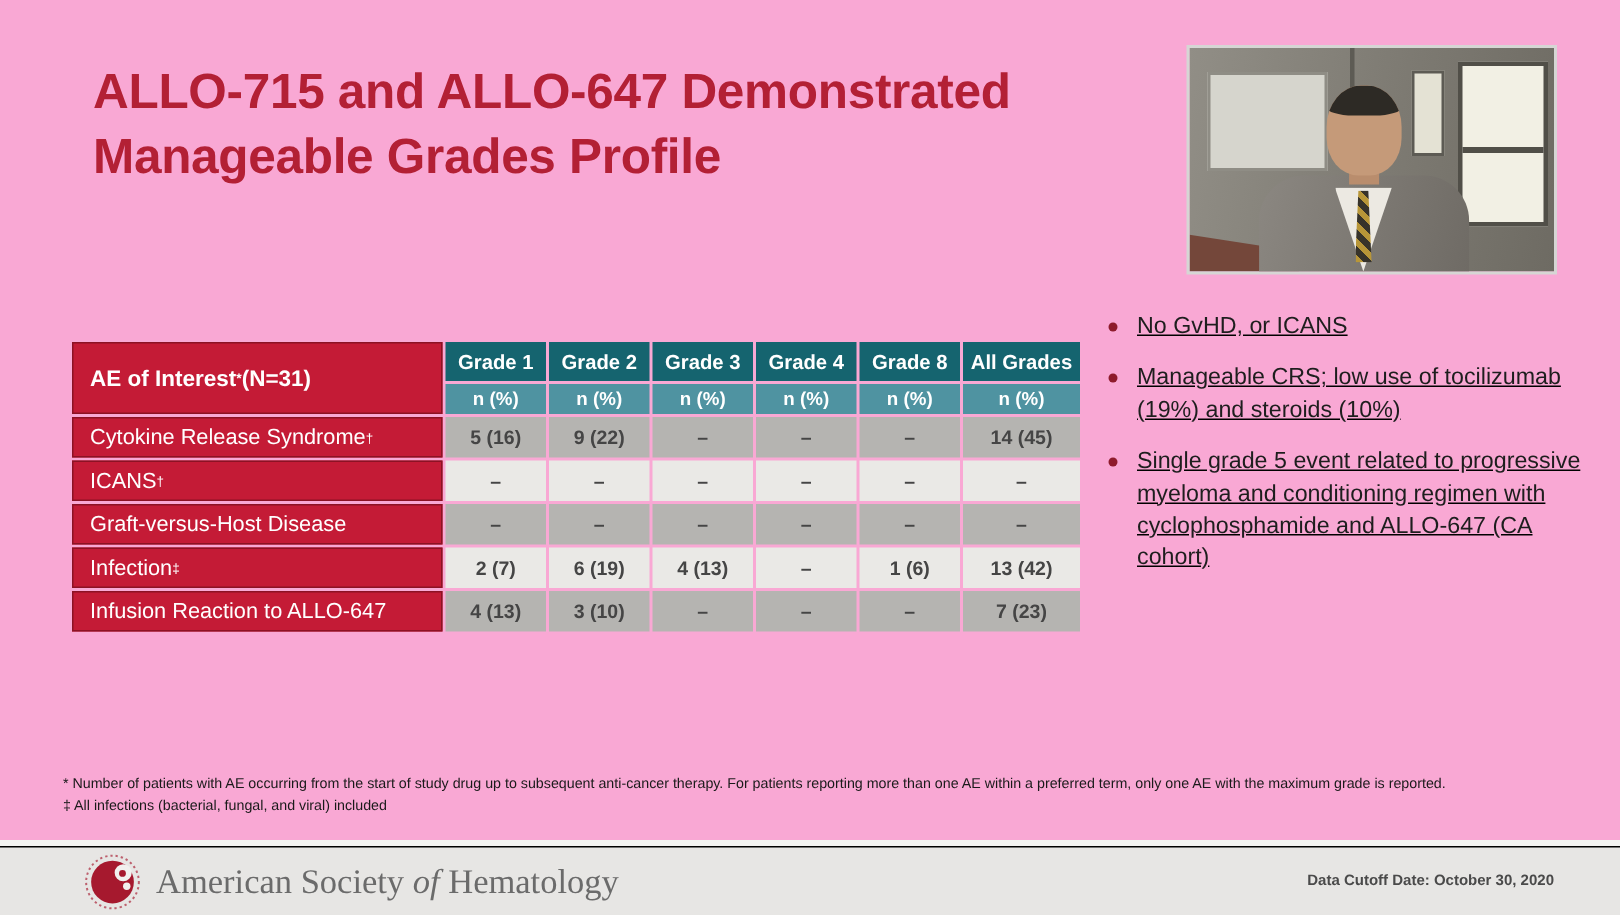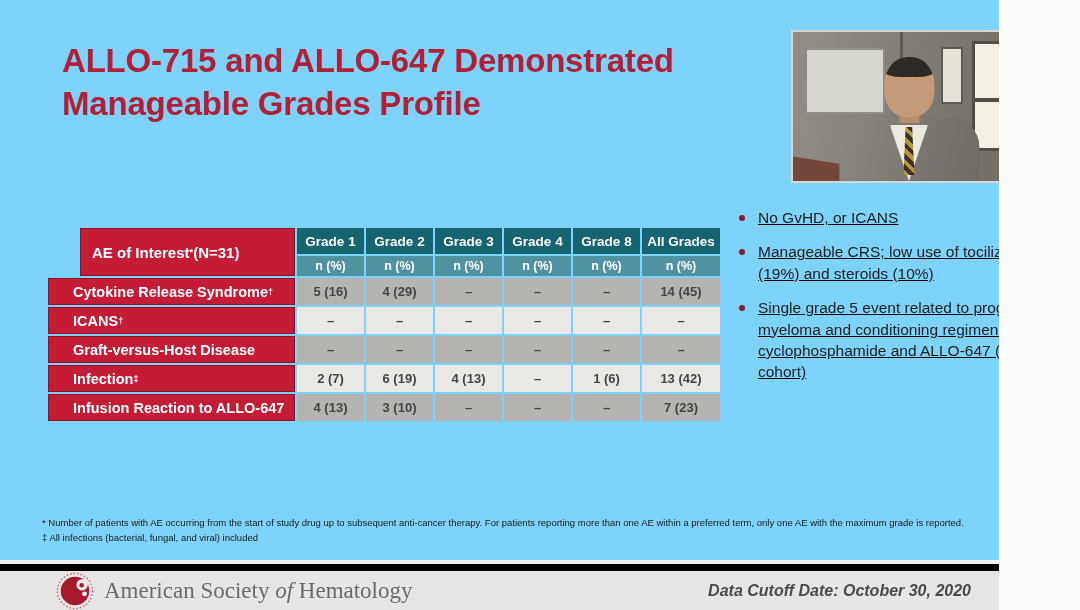--- a/index.html
+++ b/index.html
@@ -4,21 +4,21 @@
 <style>
   :root{
     --title-red:#b32035; --table-red:#c41b36; --table-red-border:#8c1224;
     --teal-dark:#15646f; --teal-light:#4f93a1;
     --row-dark:#b5b4b1; --row-light:#eae9e6;
     --bullet-red:#8e1b2c; --footer-bg:#e7e6e4; --footer-text:#6b6b6b; --logo-red:#a6192e;
   }
   *{margin:0;padding:0;box-sizing:border-box;}
   html,body{width:1080px;height:610px;}
   body{font-family:"Liberation Sans", sans-serif; background:#fcfcfb; overflow:hidden;}
-  .canvas{position:relative;width:999px;height:610px;background:#7dd3fc;overflow:hidden;}
+  .canvas{position:relative;width:1080px;height:610px;background:#f9a8d4;overflow:hidden;}
 
   
   .title{position:absolute;left:62px;top:40px;color:var(--title-red);
     font-size:33px;font-weight:700;line-height:1.3;letter-spacing:-0.2px;}
 
   
   .video{position:absolute;left:791px;top:30px;width:247px;height:153px;
     border:2px solid #d6d6d4;background:linear-gradient(100deg,#918e86 0%,#7d7a72 55%,#6e6b63 100%);overflow:hidden;}
   .whiteboard{position:absolute;left:5%;top:11%;width:33%;height:44%;background:#d6d5cd;border:2px solid #8f8d85;}
   .doorframe{position:absolute;left:44%;top:0;width:3px;height:72%;background:#5d5b54;}
@@ -40,51 +40,51 @@
     border-radius:46% 46% 42% 42%;background:#c59a79;overflow:hidden;}
   .head::before{content:"";position:absolute;left:0;right:0;top:0;height:34%;background:#2d2a25;
     border-radius:50% 50% 40% 40%/80% 80% 30% 30%;}
 
   
   .ae-table{position:absolute;left:48px;top:228px;width:660px;display:grid;
     grid-template-columns:247px 67px 67px 67px 67px 67px 78px;
     grid-template-rows:26px 20px repeat(5,27px);gap:2px;}
   .ae-table .corner{grid-row:1/3;grid-column:1;background:var(--table-red);color:#fff;
     font-weight:700;font-size:15px;display:flex;align-items:center;padding-left:11px;
-    border:1px solid var(--table-red-border);margin-left:32px;}
+    border:1px solid var(--table-red-border);}
   .gh{background:var(--teal-dark);color:#fff;font-weight:700;font-size:13.5px;
     display:flex;align-items:center;justify-content:center;}
   .sh{background:var(--teal-light);color:#fff;font-weight:700;font-size:12.5px;
     display:flex;align-items:center;justify-content:center;}
-  .rl{background:var(--table-red);color:#fff;font-weight:700;font-size:14.5px;
-    display:flex;align-items:center;padding-left:24px;border:1px solid var(--table-red-border);}
+  .rl{background:var(--table-red);color:#fff;font-weight:400;font-size:14.5px;
+    display:flex;align-items:center;padding-left:11px;border:1px solid var(--table-red-border);}
   .cell{display:flex;align-items:center;justify-content:center;font-weight:700;font-size:13px;color:#454545;}
   .cell.dark{background:var(--row-dark);}
   .cell.light{background:var(--row-light);}
   sup{font-size:62%;vertical-align:super;line-height:0;}
 
   
   .bullets{position:absolute;left:733px;top:207px;width:330px;list-style:none;text-decoration:underline;}
   .bullets li{position:relative;padding-left:25px;margin-bottom:13px;
     font-size:15.5px;line-height:1.38;color:#1e1e1e;}
   .bullets li::before{content:"";position:absolute;left:6px;top:8px;width:6px;height:6px;
     border-radius:50%;background:var(--bullet-red);}
 
   
   .footnotes{position:absolute;left:42px;top:516px;width:1000px;font-size:9.5px;
     color:#1a1a1a;line-height:1.55;}
 
   
   .footer{position:absolute;left:0;right:0;bottom:0;height:46px;background:var(--footer-bg);
-    border-top:7px solid #000000;box-shadow:0 -4px 0 #f4f4f2;
-    display:flex;align-items:center;justify-content:space-between;padding:0 28px 0 56px;text-align:center;}
+    border-top:1px solid #000000;box-shadow:0 -4px 0 #f4f4f2;
+    display:flex;align-items:center;justify-content:space-between;padding:0 44px 0 56px;text-align:center;}
   .brand{display:flex;align-items:center;gap:10px;}
   .org{font-family:"Liberation Serif", serif;font-size:23px;color:var(--footer-text);}
   .org em{font-style:italic;}
-  .cutoff{font-size:16px;font-weight:700;color:#4a4a4a;font-style:italic;}
+  .cutoff{font-size:10px;font-weight:700;color:#4a4a4a;}
 </style>
 </head>
 <body>
 
 <div class="canvas">
 
   <h1 class="title"><span>ALLO-715 and ALLO-647 Demonstrated</span><br><span>Manageable Grades Profile</span></h1>
 
   <div class="video">
     <div class="whiteboard"></div>
@@ -120,21 +120,21 @@
       <div class="sh">n (%)</div>
       <div class="sh">n (%)</div>
       <div class="sh">n (%)</div>
       <div class="sh">n (%)</div>
       <div class="sh">n (%)</div>
       <div class="rl">
         <span>Cytokine Release Syndrome</span>
         <sup>†</sup>
       </div>
       <div class="cell dark">5 (16)</div>
-      <div class="cell dark">4 (29)</div>
+      <div class="cell dark">9 (22)</div>
       <div class="cell dark">–</div>
       <div class="cell dark">–</div>
       <div class="cell dark">–</div>
       <div class="cell dark">14 (45)</div>
       <div class="rl">
         <span>ICANS</span>
         <sup>†</sup>
       </div>
       <div class="cell light">–</div>
       <div class="cell light">–</div>

